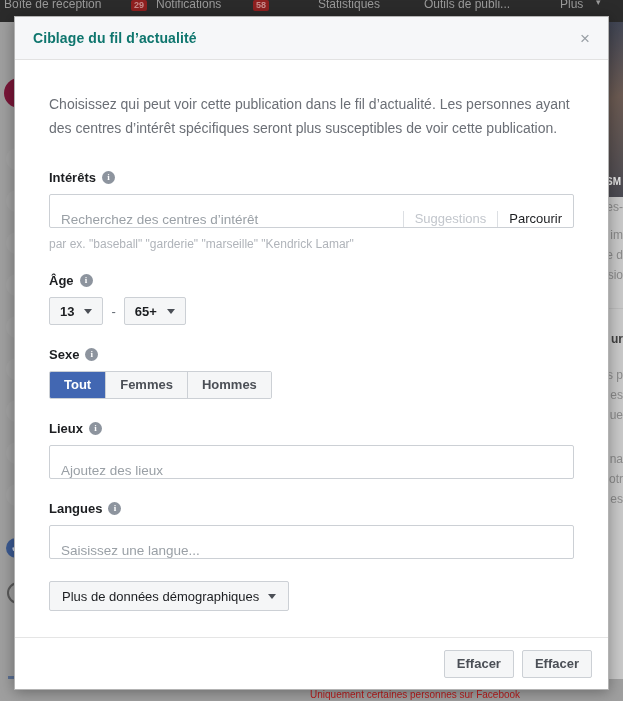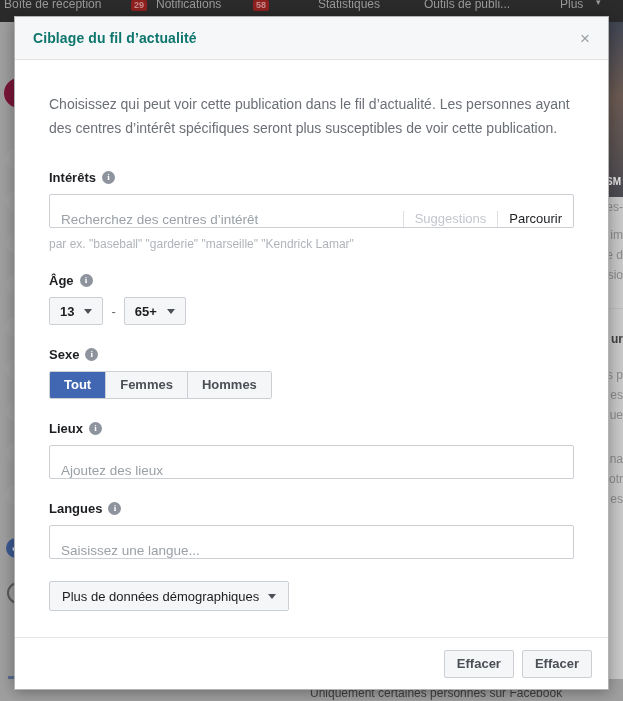--- a/index.html
+++ b/index.html
@@ -96,22 +96,22 @@
   }
   #bg-bottom-strip {
     position: absolute;
     left: 0; bottom: 0; right: 0;
     height: 22px;
     background: #9f9f9f;
   }
   #bg-bottom-text {
     position: absolute;
     left: 310px; bottom: 1px;
-    font-size: 12px;
-    color: #404040;
+    font-size: 10px;
+    color: #b91c1c;
     white-space: nowrap;
   }
   
   #bg-right-col {
     position: absolute;
     top: 22px; right: 0;
     width: 30px; bottom: 0;
     background: #c9c9c9;
   }
   #bg-right-photo {

